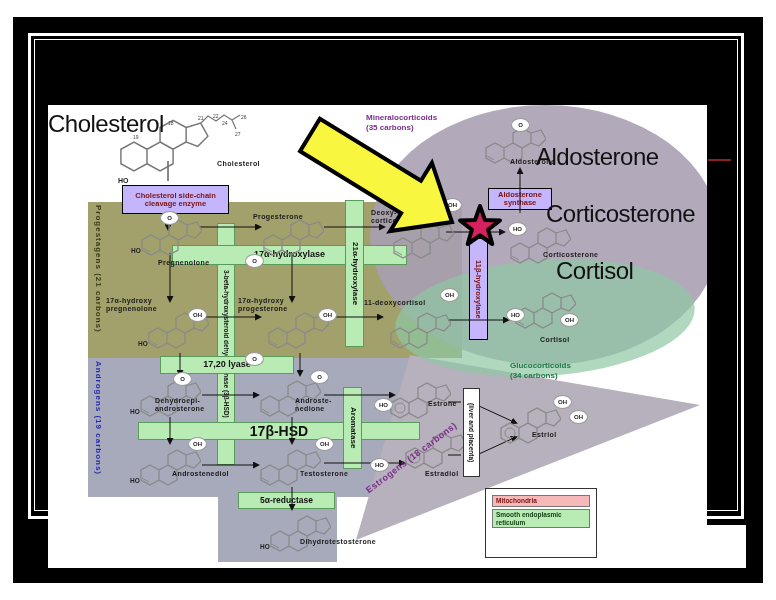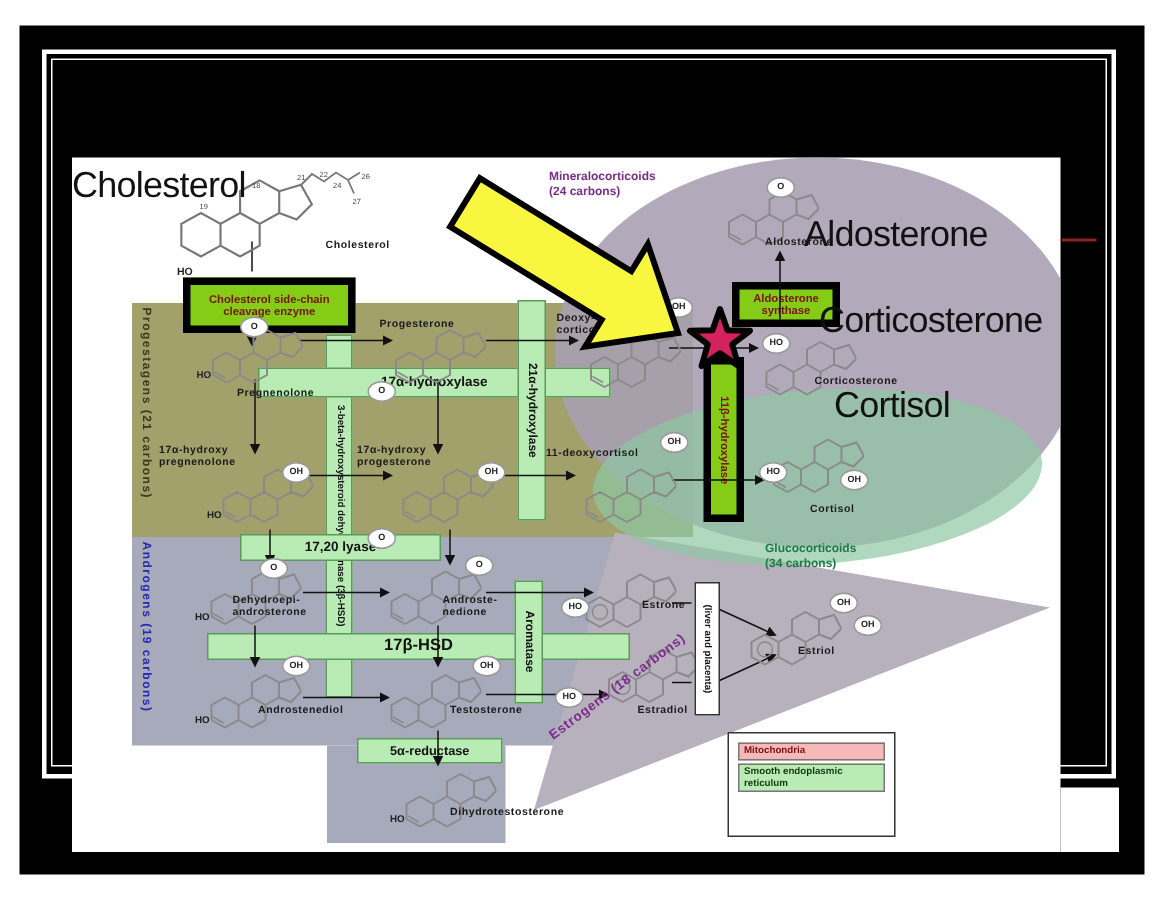--- a/index.html
+++ b/index.html
@@ -16,21 +16,21 @@
   .reg{position:absolute;}
   #reg-olive{left:40px;top:97px;width:374px;height:156px;background:#a2a06b;}
   #reg-andro{left:40px;top:253px;width:327px;height:139px;background:#a6aabb;}
   #reg-andro2{left:170px;top:392px;width:119px;height:65px;background:#a6aabb;}
   #reg-purple{left:322px;top:0;width:350px;height:260px;background:#a79eb2;border-radius:50%;opacity:.88;}
   #reg-green{left:347px;top:155px;width:300px;height:116px;background:#8ec7a4;border-radius:50%;opacity:.7;transform:rotate(-4deg);}
   #arrows,#estro-tri{position:absolute;left:0;top:0;pointer-events:none;}
   .bar{position:absolute;display:flex;align-items:center;justify-content:center;text-align:center;
        font-weight:bold;color:#111;line-height:1.05;}
   .bar.green{background:#b9ecb4;border:1px solid #5a9a5a;}
-  .bar.pink{background:#84cc16;border:5px solid #000000;color:#7a1212;text-align:center;}
+  .bar.pink{background:#c4b5fd;border:1px solid #000000;color:#7a1212;text-align:center;}
   .bar.vert span{writing-mode:vertical-rl;}
   .bar span{white-space:pre-line;}
   .glyph{position:absolute;}
   .badge{position:absolute;width:17px;height:12px;background:#fff;border:1px solid #999;border-radius:50%;
          font-size:6px;font-weight:bold;color:#222;display:flex;align-items:center;justify-content:center;}
   .ho{position:absolute;font-size:6.5px;font-weight:bold;color:#222;}
   .slabel{position:absolute;font-size:7px;font-weight:bold;color:#1a1a1a;white-space:pre-line;line-height:1.15;letter-spacing:.4px;}
   .rlabel{position:absolute;font-weight:bold;white-space:pre-line;line-height:1.2;font-size:8px;}
   .rl-purple{color:#7b2d8b;}
   .rl-green{color:#1e7a45;}
@@ -110,21 +110,21 @@
         </div>
         <div class="bar green" style="left: 124px; top: 140px; width: 233px; height: 18px; font-size: 9px;">
           <span>17α-hydroxylase</span>
         </div>
         <div class="bar green vert" style="left: 297px; top: 95px; width: 17px; height: 145px; font-size: 8px;">
           <span>21α-hydroxylase</span>
         </div>
         <div class="bar green" style="left: 112px; top: 251px; width: 132px; height: 16px; font-size: 9px;">
           <span>17,20 lyase</span>
         </div>
-        <div class="bar green" style="left: 90px; top: 317px; width: 280px; height: 16px; font-size: 11px;">
+        <div class="bar green" style="left: 90px; top: 317px; width: 280px; height: 16px; font-size: 14px;">
           <span>17β-HSD</span>
         </div>
         <div class="bar green" style="left: 190px; top: 387px; width: 95px; height: 15px; font-size: 8.5px;">
           <span>5α-reductase</span>
         </div>
         <div class="bar green vert" style="left: 295px; top: 282px; width: 17px; height: 80px; font-size: 8px;">
           <span>Aromatase</span>
         </div>
         <div class="bar pink vert" style="left: 421px; top: 133px; width: 17px; height: 100px; font-size: 7.5px;">
           <span>11β-hydroxylase</span>
@@ -269,21 +269,21 @@
 nedione</div>
         <div class="slabel" style="left: 124px; top: 365px;">Androstenediol</div>
         <div class="slabel" style="left: 252px; top: 365px;">Testosterone</div>
         <div class="slabel" style="left: 252px; top: 433px;">Dihydrotestosterone</div>
         <div class="slabel" style="left: 380px; top: 295px;">Estrone</div>
         <div class="slabel" style="left: 377px; top: 365px;">Estradiol</div>
         <div class="slabel" style="left: 484px; top: 326px;">Estriol</div>
       </div>
     <div id="region-labels-layer">
         <div class="rlabel rl-purple" style="left: 318px; top: 8px;">Mineralocorticoids
-(24 carbons)</div>
+(35 carbons)</div>
         <div class="rlabel rl-green" style="left: 462px; top: 256px;">Glucocorticoids
 (34 carbons)</div>
         <div class="rlabel rl-vert rl-olive" style="left: 45px; top: 100px;">Progestagens (21 carbons)</div>
         <div class="rlabel rl-vert rl-blue" style="left: 45px; top: 256px;">Androgens (19 carbons)</div>
         <div class="rlabel rl-rot rl-purple2" style="left: 316px; top: 382px;">Estrogens (18 carbons)</div>
       </div>
 
     <div id="liver-box">
       <span>(liver and placenta)</span>
     </div>

